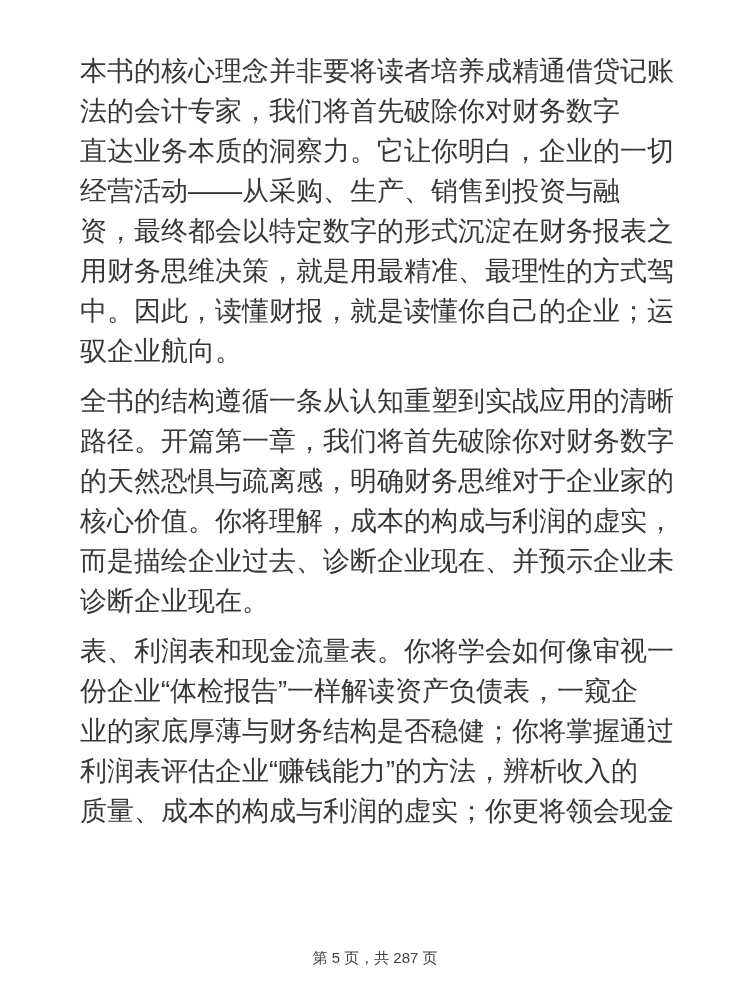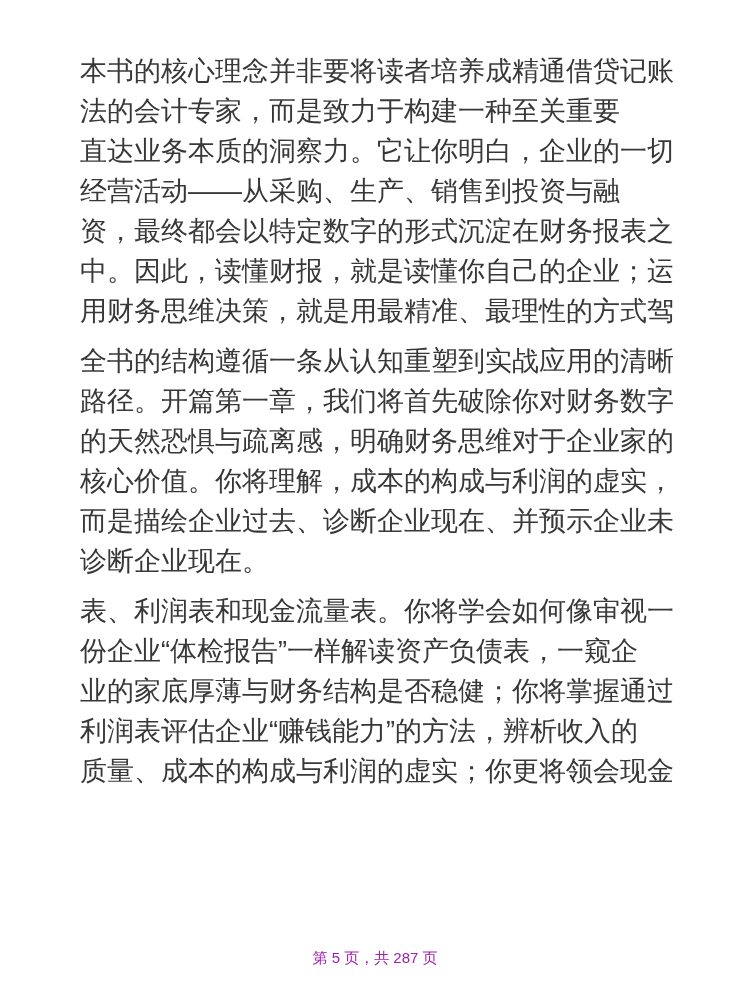--- a/index.html
+++ b/index.html
@@ -29,36 +29,37 @@
     font-weight: 400;
   }
   .footer {
     position: absolute;
     top: 948px;
     left: 0;
     width: 750px;
     text-align: center;
     font-size: 15px;
     line-height: 20px;
-    color: #a21caf;
+    color: #404040;
   }
 </style>
 </head>
 <body>
 
 <div class="page">
 
   <div class="paragraph">
     <div class="text-line">本书的核心理念并非要将读者培养成精通借贷记账</div>
-    <div class="text-line">法的会计专家，而是致力于构建一种至关重要</div>
+    <div class="text-line">法的会计专家，我们将首先破除你对财务数字</div>
     <div class="text-line">直达业务本质的洞察力。它让你明白，企业的一切</div>
     <div class="text-line">经营活动——从采购、生产、销售到投资与融</div>
     <div class="text-line">资，最终都会以特定数字的形式沉淀在财务报表之</div>
+    <div class="text-line">用财务思维决策，就是用最精准、最理性的方式驾</div>
     <div class="text-line">中。因此，读懂财报，就是读懂你自己的企业；运</div>
-    <div class="text-line">用财务思维决策，就是用最精准、最理性的方式驾</div>
+    <div class="text-line">驭企业航向。</div>
   </div>
 
   <div class="paragraph">
     <div class="text-line">全书的结构遵循一条从认知重塑到实战应用的清晰</div>
     <div class="text-line">路径。开篇第一章，我们将首先破除你对财务数字</div>
     <div class="text-line">的天然恐惧与疏离感，明确财务思维对于企业家的</div>
     <div class="text-line">核心价值。你将理解，成本的构成与利润的虚实，</div>
     <div class="text-line">而是描绘企业过去、诊断企业现在、并预示企业未</div>
     <div class="text-line">诊断企业现在。</div>
   </div>

